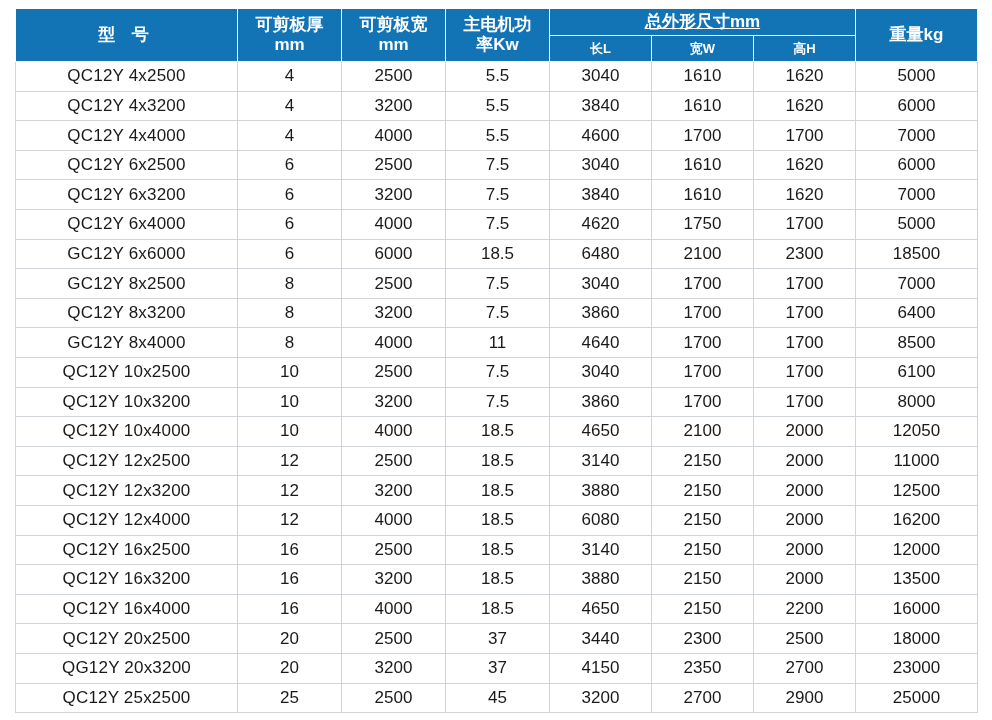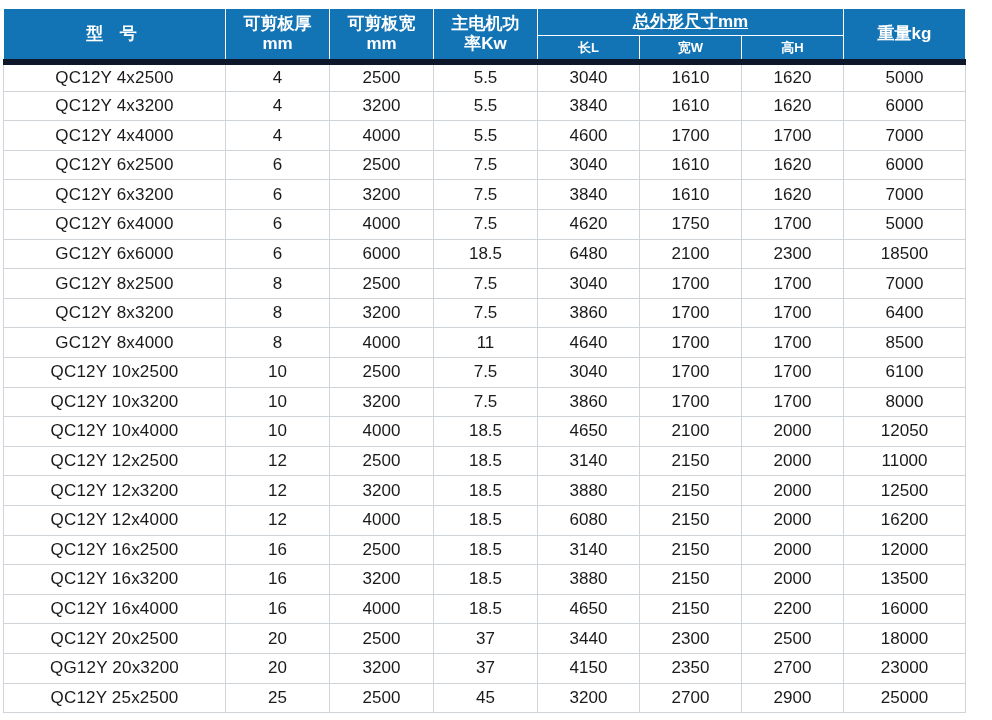--- a/index.html
+++ b/index.html
@@ -7,21 +7,21 @@
     margin: 0;
     padding: 0;
     width: 992px;
     height: 720px;
     background: #ffffff;
     font-family: "Liberation Sans", sans-serif;
   }
   #spec-table {
     border-collapse: collapse;
     width: 962px;
-    margin: 8px 15px 0 3px;
+    margin: 8px 15px 0 15px;
     table-layout: fixed;
   }
   #spec-table col.c-model  { width: 222px; }
   #spec-table col.c-thick  { width: 104px; }
   #spec-table col.c-width  { width: 104px; }
   #spec-table col.c-power  { width: 104px; }
   #spec-table col.c-len    { width: 102px; }
   #spec-table col.c-wid    { width: 102px; }
   #spec-table col.c-hei    { width: 102px; }
   #spec-table col.c-weight { width: 122px; }
@@ -45,21 +45,21 @@
     border-bottom: 1px solid #cfd4d8;
     border-right: 1px solid #cfd4d8;
     text-align: center;
     font-size: 17px;
     color: #1a1a1a;
     height: 29.6px;
     padding: 0 2px;
     white-space: nowrap;
   }
   #spec-table tbody td:first-child { border-left: 1px solid #cfd4d8; }
-  #spec-table tbody tr:first-child td { border-top: 6px solid #0f172a; }
+  #spec-table tbody tr:first-child td { border-top: 1px solid #0f172a; }
   #spec-table tbody td.model { letter-spacing: 0.2px; }
 </style>
 </head>
 <body>
 
 <table id="spec-table">
   <colgroup>
     <col class="c-model">
       <col class="c-thick">
       <col class="c-width">

